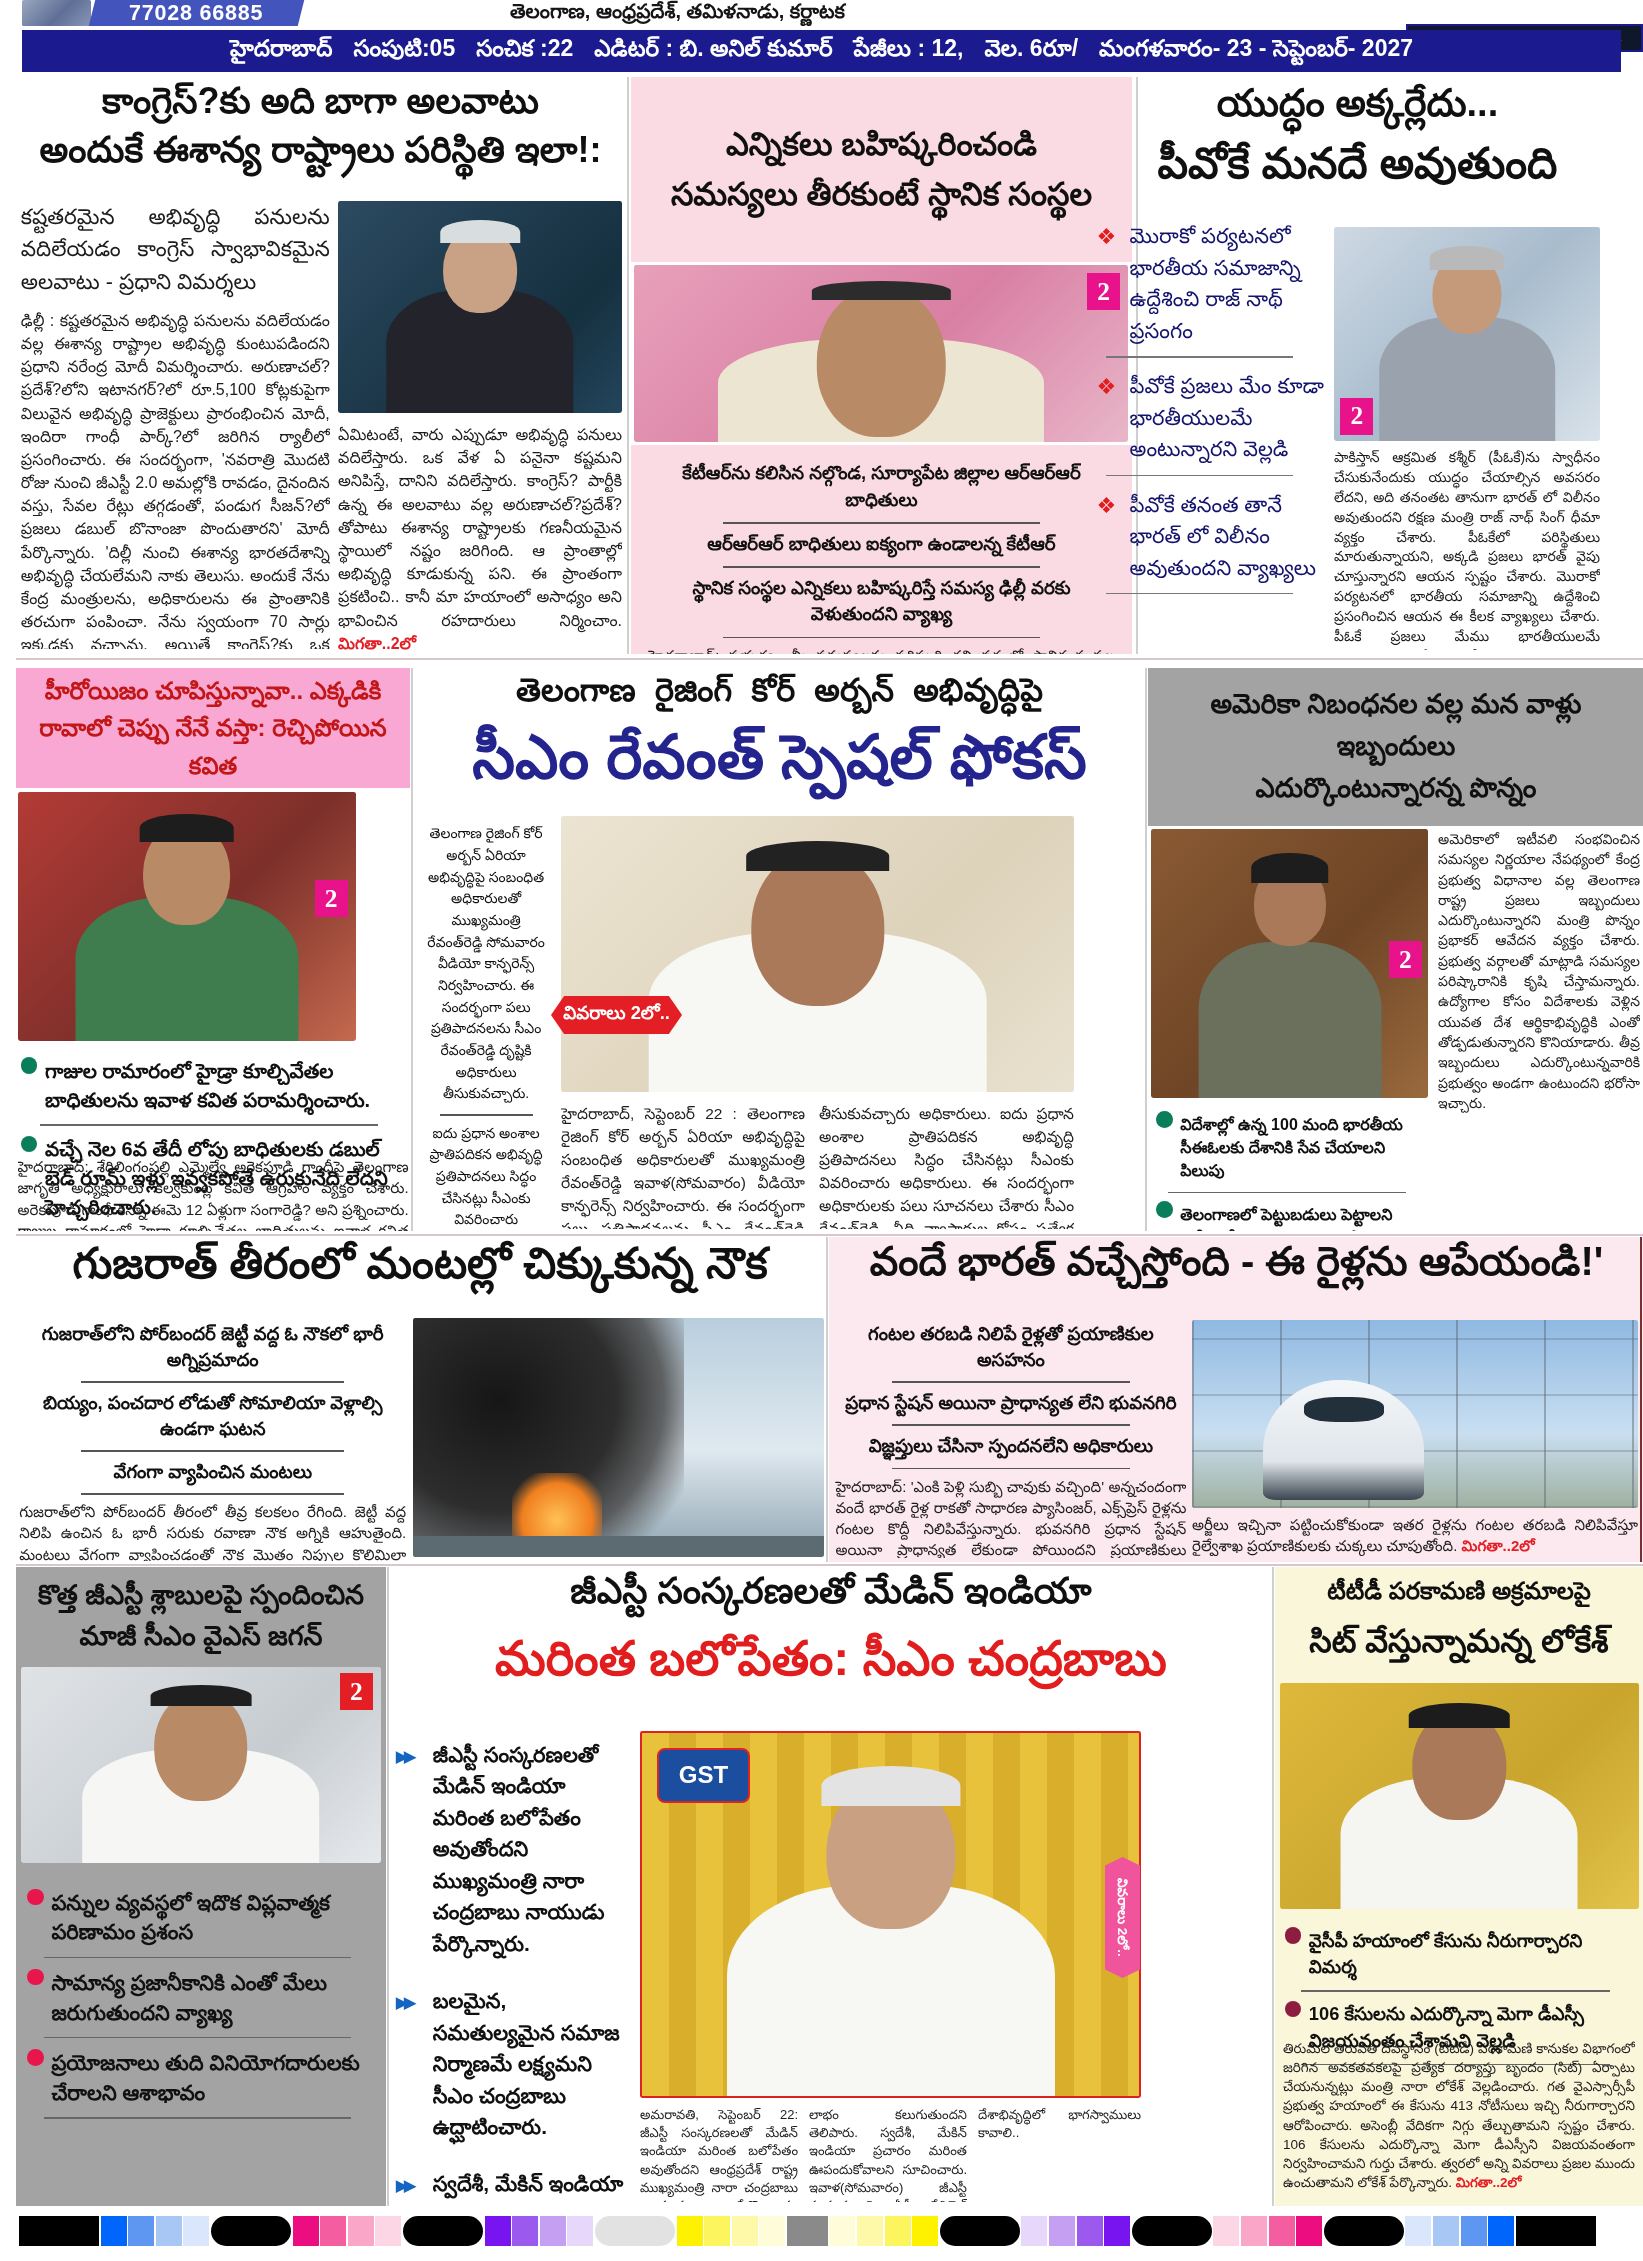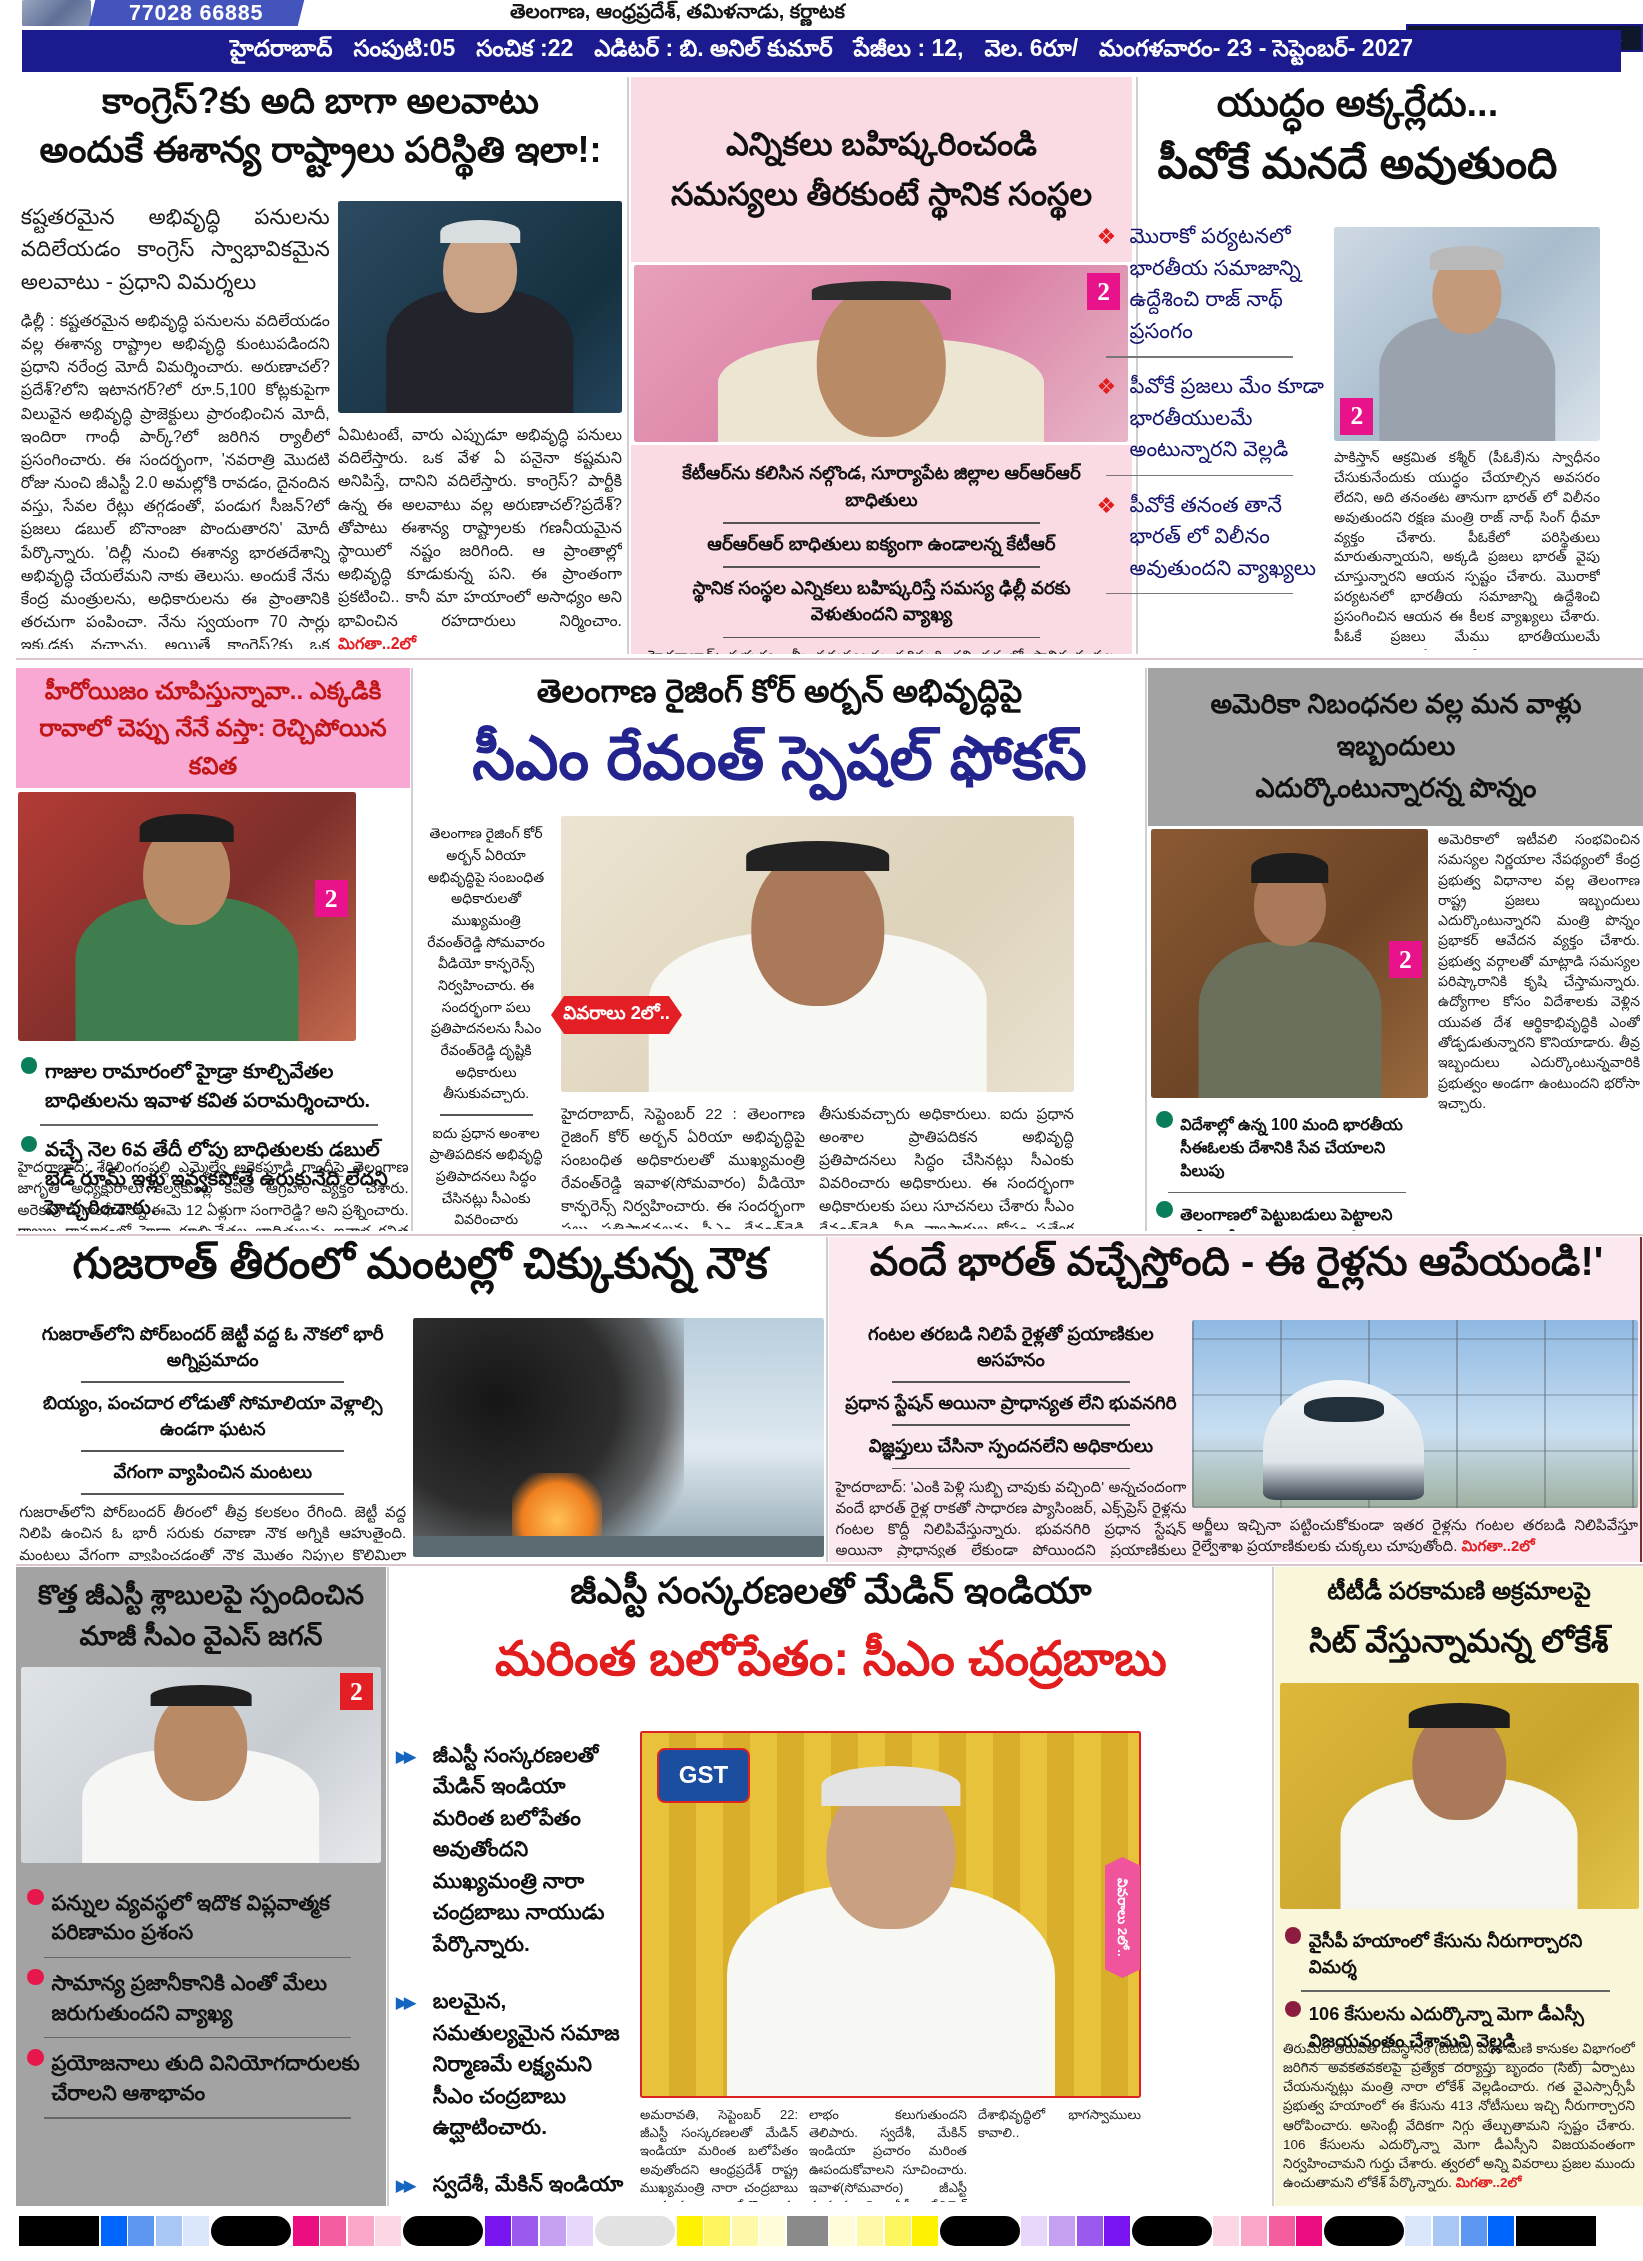--- a/index.html
+++ b/index.html
@@ -162,21 +162,21 @@
         <li><span>వచ్చే నెల 6వ తేదీ లోపు బాధితులకు డబుల్ బెడ్ రూమ్ ఇళ్లు ఇవ్వకపోతే ఉరుకునేది లేదని హెచ్చరించారు.</span></li>
       </ul>
     <div class="body abs" style="left:1.6px;top:488px;width:391px;height:75px;font-size:15px;line-height:1.42;overflow:hidden;">
       <span>హైదరాబాద్: శేరిలింగంపల్లి ఎమ్మెల్యే అరెకపూడి గాంధీపై తెలంగాణ జాగృతి అధ్యక్షురాలు కల్వకుంట్ల కవిత ఆగ్రహం వ్యక్తం చేశారు. అరెకపూడి గాంధీ కన్నా ఈమె 12 ఏళ్లుగా సంగారెడ్డి? అని ప్రశ్నించారు. గాజుల రామారంలో హైడ్రా కూల్చివేతల బాధితులను ఇవాళ కవిత పరామర్శించారు. ఈ సందర్భంగా మాట్లాడారు.</span>
       
     </div>
   </div>
   <div class="vsep" style="left:411px;top:668px;height:563px;"></div>
 
   <div class="sec" style="left:416px;top:668px;width:727px;height:563px;">
-    <div class="hl" style="font-size:32px;margin-top:4.8px;">తెలంగాణ రైజింగ్ కోర్ అర్బన్ అభివృద్ధిపై</div>
+    <div class="hl" style="font-size:32px;margin-top:4.8px;font-family:Liberation Mono, monospace;">తెలంగాణ రైజింగ్ కోర్ అర్బన్ అభివృద్ధిపై</div>
     <div class="hl" style="font-size:61px;margin-top:6.4px;color:#24248f;">సీఎం రేవంత్ స్పెషల్ ఫోకస్</div>
     <div class="rule-list abs" style="left:1.6px;top:148px;width:137px;font-size:14px;line-height:1.55;font-weight:500;">
 
     <div class="ri" style="font-weight:500;">తెలంగాణ రైజింగ్ కోర్ అర్బన్ ఏరియా అభివృద్ధిపై సంబంధిత అధికారులతో ముఖ్యమంత్రి రేవంత్‌రెడ్డి సోమవారం వీడియో కాన్ఫరెన్స్ నిర్వహించారు. ఈ సందర్భంగా పలు ప్రతిపాదనలను సీఎం రేవంత్‌రెడ్డి దృష్టికి అధికారులు తీసుకువచ్చారు.</div>
         <div class="ri" style="font-weight:500;">ఐదు ప్రధాన అంశాల ప్రాతిపదికన అభివృద్ధి ప్రతిపాదనలు సిద్ధం చేసినట్లు సీఎంకు వివరించారు అధికారులు.</div>
       </div>
     <div class="photo" style="left:145px;top:148px;width:513px;height:276px;background:linear-gradient(135deg,#ece4d2,#ddd2ba 60%,#e9e2d0);">
       <div class="p-torso" style="background:#f7f7f3;"></div>
       <div class="p-head" style="background:#a9795a;"></div>
       <div class="p-hair" style="background:#222;"></div>

